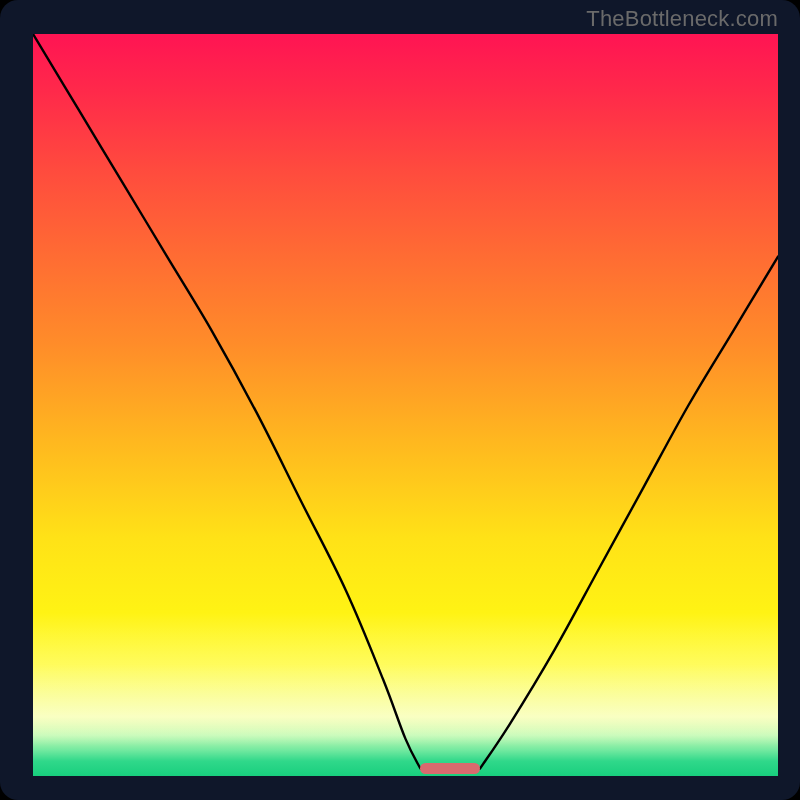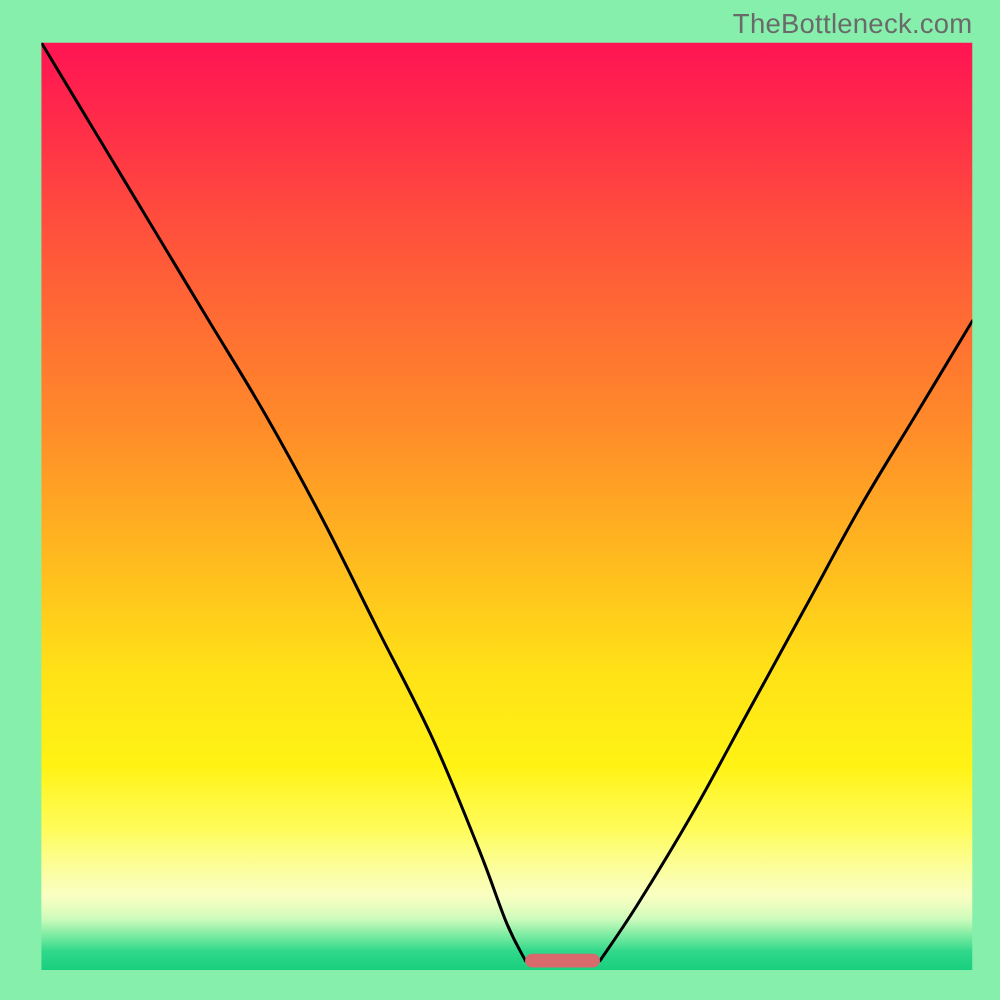--- a/index.html
+++ b/index.html
@@ -8,21 +8,22 @@
     width: 800px;
     height: 800px;
     background: #000;
     overflow: hidden;
     font-family: Arial, Helvetica, sans-serif;
   }
   .wrap {
     position: relative;
     width: 800px;
     height: 800px;
-    background: #86efac;
+    background: #0f172a;
+    border-radius: 18px;
   }
   .watermark {
     position: absolute;
     top: 6px;
     right: 22px;
     color: #6a6a6a;
     font-size: 22px;
     font-weight: 400;
     letter-spacing: 0.2px;
     z-index: 5;

